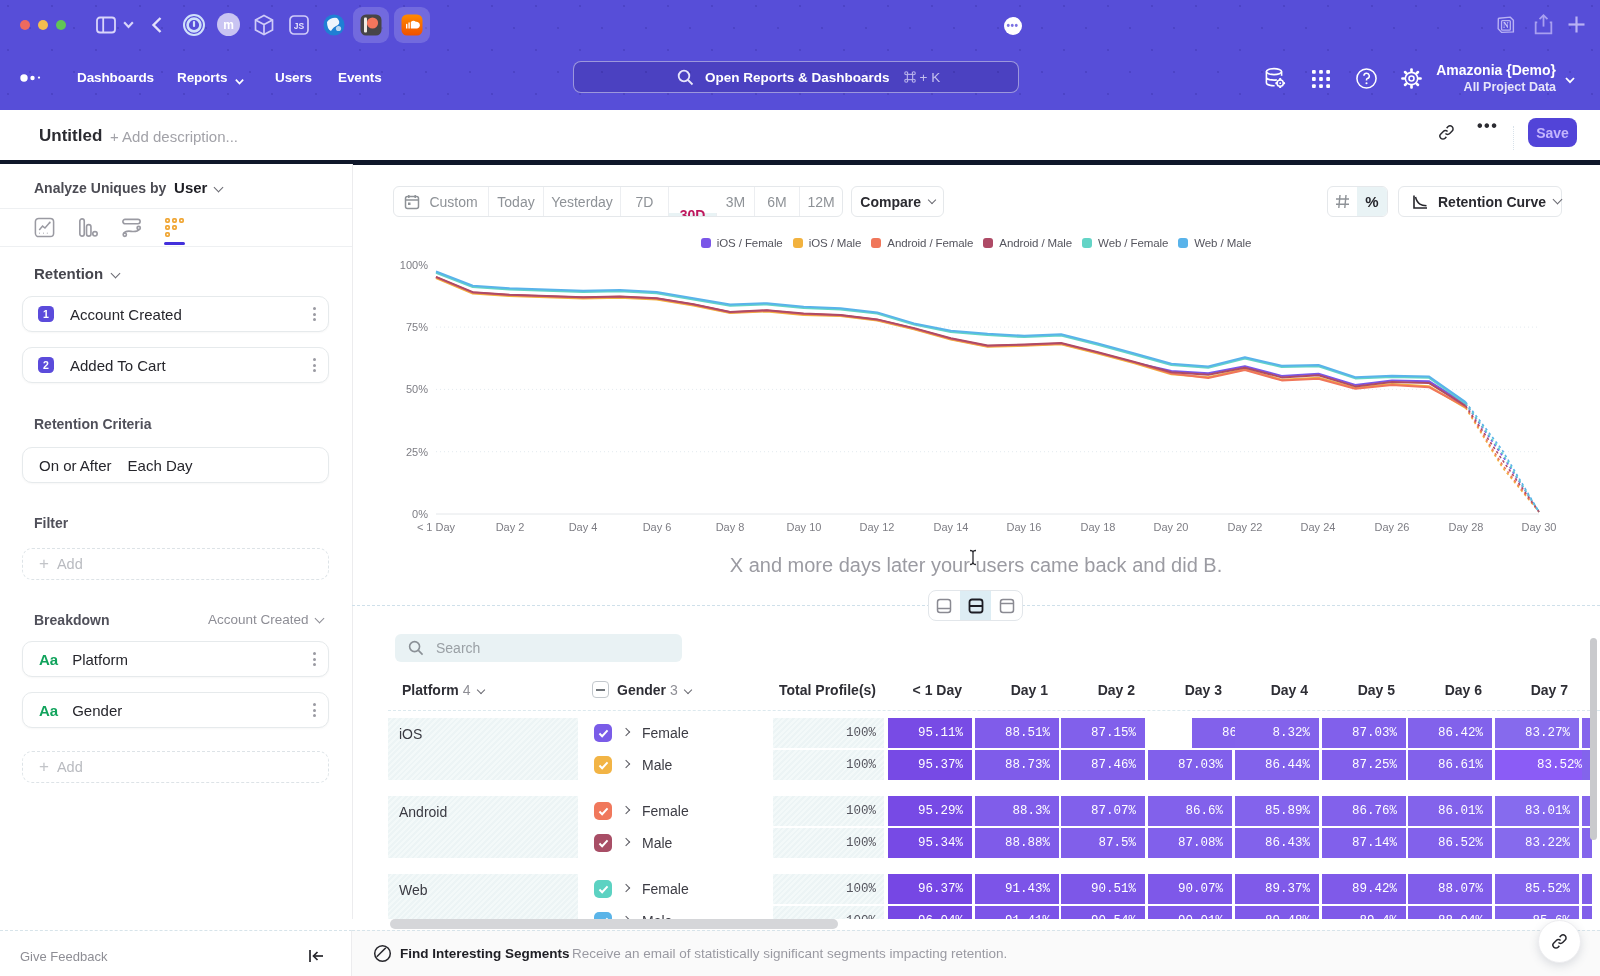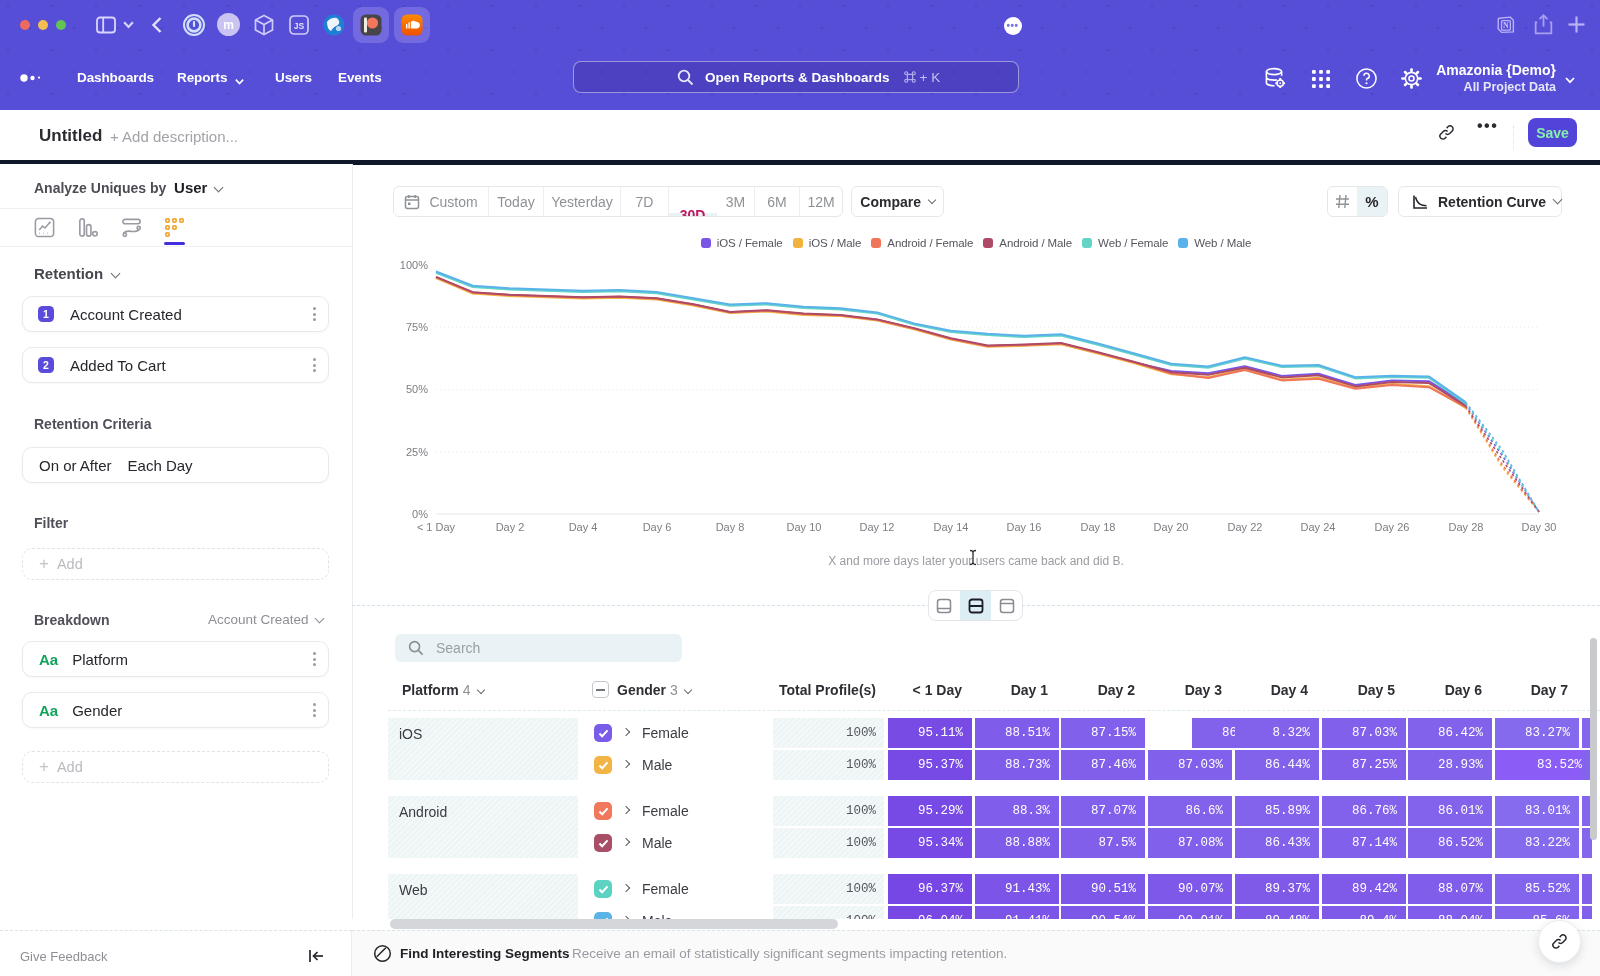--- a/index.html
+++ b/index.html
@@ -16,21 +16,21 @@
             background:rgba(255,255,255,0.27); display:flex; align-items:center; justify-content:center;
             color:#fff; font-size:13.5px; font-weight:700; }
   .navlink { position:absolute; top:70px; color:#fff; font-size:13.5px; font-weight:700; letter-spacing:-0.1px; }
   .navsearch { position:absolute; left:573px; top:61px; width:446px; height:32px; border-radius:8px;
                background:rgba(20,10,90,0.18); border:1px solid rgba(255,255,255,0.45);
                display:flex; align-items:center; color:#fff; font-size:13.5px; font-weight:700; }
   
   .pagehead { position:absolute; left:0; top:110px; width:1600px; height:55px; background:#fff;
               border-bottom:5px solid #0f172a; }
   .savebtn { position:absolute; left:1528px; top:8px; width:49px; height:29px; border-radius:8px;
-             background:#5244d8; color:#86efac; font-size:14px; font-weight:700; display:flex;
+             background:#5244d8; color:#c4b5fd; font-size:14px; font-weight:700; display:flex;
              align-items:center; justify-content:center; }
   
   .sidebar { position:absolute; left:0; top:164px; width:353px; height:765px; background:#fff;
              border-right:1px solid #ececee; }
   .sb-h { position:absolute; left:34px; font-size:14px; font-weight:700; color:#50505a; }
   .card { position:absolute; left:22px; width:307px; height:36px; background:#fff;
           border:1px solid #e6eaec; border-radius:10px; box-shadow:0 1px 2px rgba(40,40,60,.04);
           display:flex; align-items:center; }
   .addbox { position:absolute; left:22px; width:307px; height:32px; border:1px dashed #dde3e7;
             border-radius:10px; display:flex; align-items:center; color:#b9bbc0; font-size:14.5px; }
@@ -414,21 +414,21 @@
 <polyline points="1105.6,152.8 1142.3,212.3 1179.1,257.0" fill="none" stroke="#f2b23e" stroke-width="1.6" stroke-dasharray="2.5 3"></polyline>
 <polyline points="76.0,22.1 112.8,37.6 149.5,40.1 186.3,41.3 223.1,42.6 259.9,41.8 296.6,43.6 333.4,49.5 370.2,57.3 406.9,55.5 443.7,59.0 480.5,60.3 517.2,64.7 554.0,73.5 590.8,83.7 627.6,90.9 664.3,89.9 701.1,88.4 737.9,97.6 774.6,107.4 811.4,118.5 848.2,122.9 884.9,115.0 921.7,125.4 958.5,123.7 995.3,133.7 1032.0,129.9 1068.8,132.2 1105.6,151.8" fill="none" stroke="#f0765a" stroke-width="2" stroke-linejoin="round"></polyline>
 <polyline points="1105.6,151.8 1142.3,209.7 1179.1,257.0" fill="none" stroke="#f0765a" stroke-width="1.6" stroke-dasharray="2.5 3"></polyline>
 <polyline points="76.0,21.8 112.8,37.2 149.5,39.7 186.3,40.9 223.1,42.2 259.9,41.4 296.6,43.2 333.4,49.2 370.2,56.9 406.9,55.2 443.7,58.6 480.5,59.9 517.2,64.4 554.0,73.1 590.8,83.3 627.6,90.5 664.3,89.5 701.1,88.0 737.9,97.3 774.6,107.0 811.4,117.2 848.2,119.7 884.9,112.7 921.7,122.4 958.5,120.2 995.3,131.4 1032.0,126.9 1068.8,127.9 1105.6,150.8" fill="none" stroke="#ae4a66" stroke-width="2" stroke-linejoin="round"></polyline>
 <polyline points="1105.6,150.8 1142.3,204.9 1179.1,257.0" fill="none" stroke="#ae4a66" stroke-width="1.6" stroke-dasharray="2.5 3"></polyline>
 <polyline points="76.0,17.8 112.8,32.0 149.5,34.5 186.3,35.7 223.1,37.0 259.9,36.2 296.6,38.2 333.4,44.4 370.2,50.7 406.9,49.4 443.7,52.9 480.5,54.4 517.2,58.6 554.0,69.6 590.8,77.1 627.6,80.1 664.3,82.1 701.1,80.6 737.9,89.8 774.6,99.8 811.4,110.0 848.2,112.7 884.9,103.5 921.7,112.0 958.5,111.2 995.3,123.4 1032.0,121.9 1068.8,122.7 1105.6,148.4" fill="none" stroke="#63d4c6" stroke-width="2" stroke-linejoin="round"></polyline>
 <polyline points="1105.6,148.4 1142.3,198.2 1179.1,257.0" fill="none" stroke="#63d4c6" stroke-width="1.6" stroke-dasharray="2.5 3"></polyline>
 <polyline points="76.0,16.5 112.8,30.7 149.5,33.2 186.3,34.5 223.1,35.7 259.9,35.0 296.6,37.0 333.4,43.2 370.2,49.4 406.9,48.2 443.7,51.7 480.5,53.2 517.2,57.4 554.0,68.4 590.8,75.8 627.6,78.8 664.3,80.8 701.1,79.3 737.9,88.5 774.6,98.5 811.4,108.7 848.2,111.5 884.9,102.3 921.7,110.7 958.5,110.0 995.3,122.2 1032.0,120.7 1068.8,121.4 1105.6,147.1" fill="none" stroke="#59b3ea" stroke-width="2" stroke-linejoin="round"></polyline>
 <polyline points="1105.6,147.1 1142.3,195.2 1179.1,257.0" fill="none" stroke="#59b3ea" stroke-width="1.6" stroke-dasharray="2.5 3"></polyline>
 </svg>
-<div style="position:absolute;left:352px;top:554px;width:1248px;text-align:center;font-size:12px;color:#9b9ba2;">X and more days later your users came back and did B.</div>
+<div style="position:absolute;left:352px;top:554px;width:1248px;text-align:center;font-size:20px;color:#9b9ba2;">X and more days later your users came back and did B.</div>
     <svg style="position:absolute;left:968px;top:549px;" width="10" height="17" viewBox="0 0 10 17" stroke="#2a2a30" stroke-width="1.3" fill="none">
       <path d="M2 1.5 Q5 1.5 5 4 V13 Q5 15.5 2 15.5 M8 1.5 Q5 1.5 5 4 M8 15.5 Q5 15.5 5 13"></path>
     </svg>
 <div style="position:absolute;left:352px;top:605px;width:1248px;border-top:1px dashed #cfe0ea;"></div>
 <div style="position:absolute;left:928px;top:590px;width:95px;height:31px;background:#fff;border:1px solid #e2e6ea;border-radius:8px;display:flex;overflow:hidden;">
   <div style="width:31px;display:flex;align-items:center;justify-content:center;">
         <svg width="16" height="16" viewBox="0 0 16 16" fill="none" stroke="#8a8a92" stroke-width="1.5">
           <rect x="1.5" y="1.5" width="13" height="13" rx="2.5"></rect>
           <line x1="1.5" y1="10.5" x2="14.5" y2="10.5"></line>
         </svg>
@@ -498,21 +498,21 @@
 <span style="position:absolute;left:623px;top:761px;" class="chev-r"></span>
 <span class="rowname" style="left:642px;top:757px;">Male</span>
 <div class="ltcell" style="left:773px;top:750px;width:111px;height:30px;"></div>
 <span class="mono" style="position:absolute;left:764px;top:758px;width:112px;text-align:right;font-size:12.5px;color:#55555e;">100%</span>
 <div class="pcell" style="left:888px;top:750px;width:84px;height:30px;background:rgb(119,74,229);">95.37%</div>
 <div class="pcell" style="left:975px;top:750px;width:84px;height:30px;background:rgb(127,92,234);">88.73%</div>
 <div class="pcell" style="left:1061px;top:750px;width:84px;height:30px;background:rgb(129,95,234);">87.46%</div>
 <div class="pcell" style="left:1148px;top:750px;width:84px;height:30px;background:rgb(129,96,235);">87.03%</div>
 <div class="pcell" style="left:1235px;top:750px;width:84px;height:30px;background:rgb(130,98,235);">86.44%</div>
 <div class="pcell" style="left:1322px;top:750px;width:84px;height:30px;background:rgb(129,95,235);">87.25%</div>
-<div class="pcell" style="left:1408px;top:750px;width:84px;height:30px;background:rgb(130,97,235);">28.93%</div>
+<div class="pcell" style="left:1408px;top:750px;width:84px;height:30px;background:rgb(130,97,235);">86.61%</div>
 <div class="pcell" style="left:1495px;top:750px;width:96px;height:30px;background:#8b5cf6;">83.52%</div>
 <div class="pcell" style="left:1582px;top:750px;width:10px;height:30px;background:rgb(131,100,236);"></div>
 <div class="ltcell" style="left:388px;top:796px;width:190px;height:62px;"></div>
 <span style="position:absolute;left:399px;top:804px;font-size:14px;color:#3a3a42;">Android</span>
 <span class="chk" style="left:594px;top:802px;background:#f0785c;">
       <svg width="11" height="9" viewBox="0 0 12 10" fill="none" stroke="#fff" stroke-width="2.2">
         <polyline points="1.5,5 4.5,8 10.5,1.5"></polyline>
       </svg>
     </span>
 <span style="position:absolute;left:623px;top:807px;" class="chev-r"></span>

